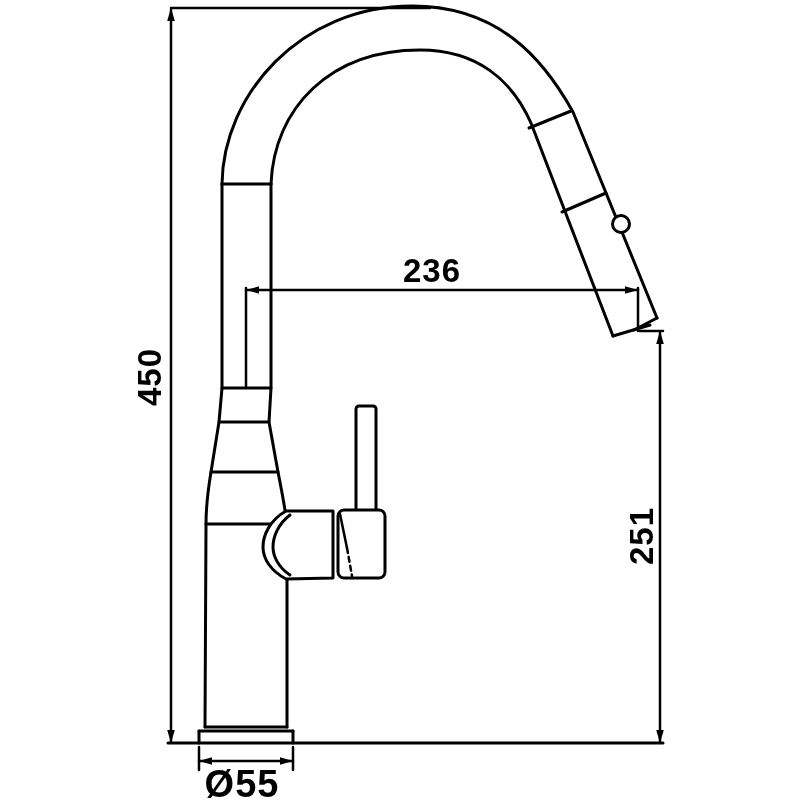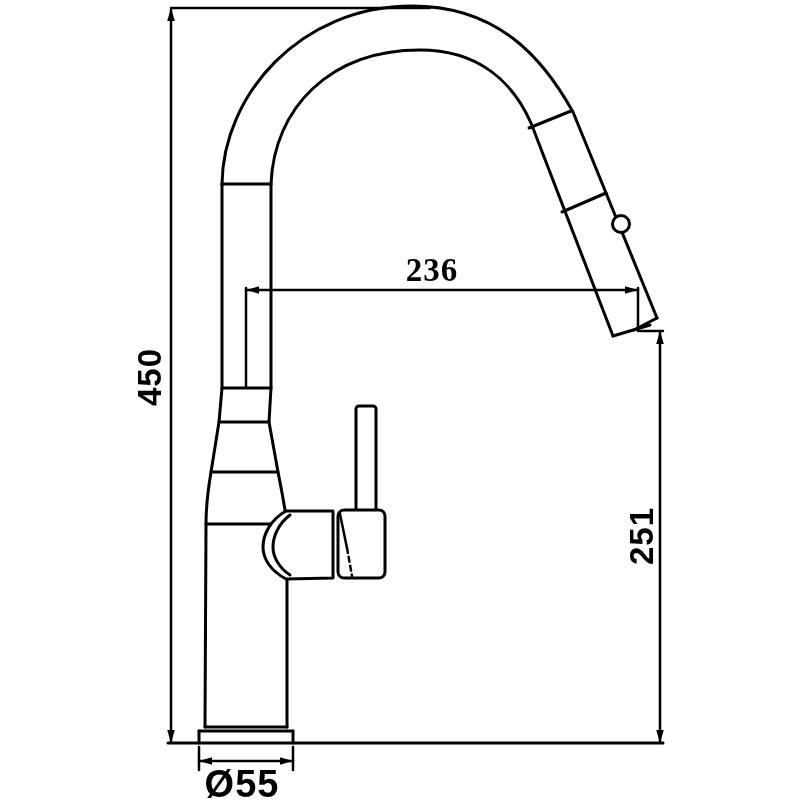--- a/index.html
+++ b/index.html
@@ -124,19 +124,19 @@
         <path d="M 660,331 L 656.2,344 L 663.8,344 Z"></path>
         <path d="M 660,743 L 656.2,730 L 663.8,730 Z"></path>
         <path d="M 199,761 L 212,757.3 L 212,764.7 Z"></path>
         <path d="M 293,761 L 280,757.3 L 280,764.7 Z"></path>
       </g>
     </g>
   </svg>
 
   <div class="dim-label vertical" style="left:149px; top:377px;">450</div>
 
-  <div class="dim-label" style="left:432px; top:270px;font-family:Liberation Serif, serif;">236</div>
+  <div class="dim-label" style="left:432px; top:270px;">236</div>
 
   <div class="dim-label vertical" style="left:641px; top:536px;">251</div>
 
   <div class="dim-label large" style="left:242px; top:784px;">Ø55</div>
 
 </div>
 
 </body></html>

